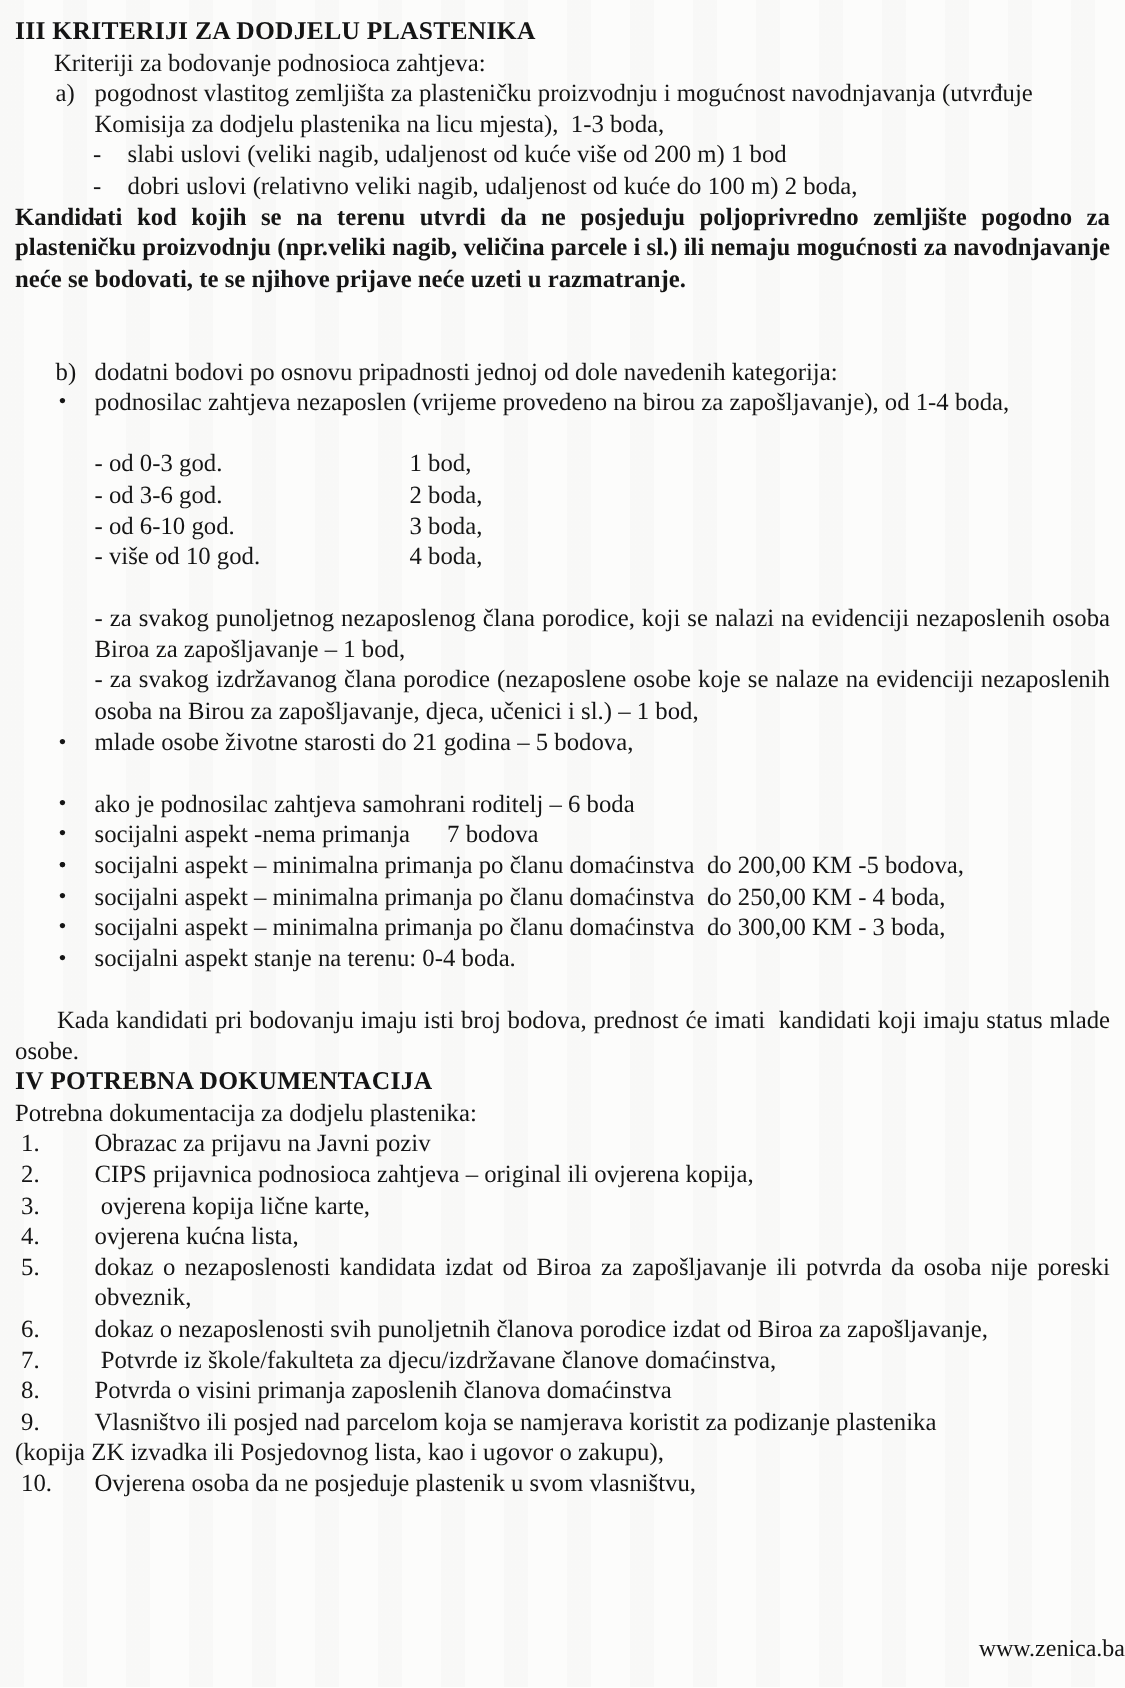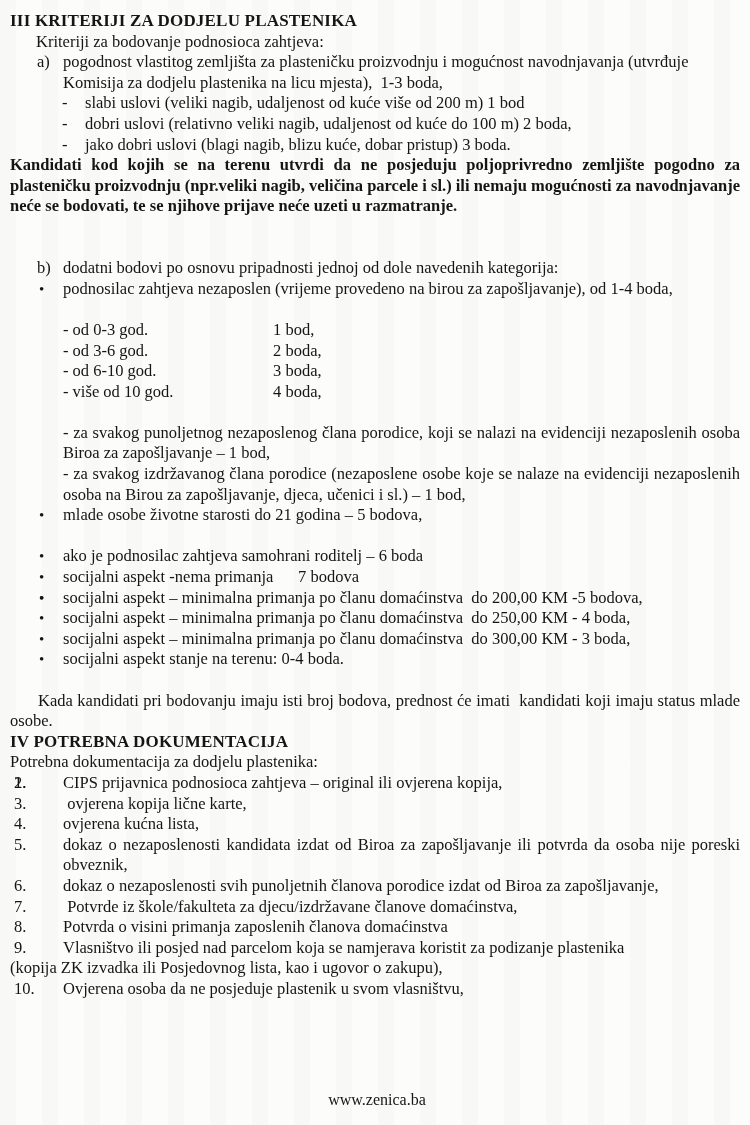--- a/index.html
+++ b/index.html
@@ -48,21 +48,21 @@
   .yrow { margin-left: 53px; display: flex; }
   .yrow .ylabel { width: 210px; flex: 0 0 210px; }
   .tie { text-indent: 28px; text-align: justify; }
   .nowrap { white-space: nowrap; }
   .sp1 { height: 20.6px; }
   .sp2 { height: 41.2px; }
   .footer {
     position: absolute;
     left: 4px; right: 0;
     top: 1090px;
-    text-align: center;
+    text-align: right;
     font-size: 16px;
   }
 </style>
 </head>
 <body>
 
 <div class="page">
 
   <div class="h3">III KRITERIJI ZA DODJELU PLASTENIKA</div>
   <div class="ind1">Kriteriji za bodovanje podnosioca zahtjeva:</div>
@@ -75,21 +75,20 @@
   <div class="hang dash-item nowrap">
     <span class="marker">-</span>
     <span>slabi uslovi (veliki nagib, udaljenost od kuće više od 200 m) 1 bod</span>
   </div>
   <div class="hang dash-item nowrap">
     <span class="marker">-</span>
     <span>dobri uslovi (relativno veliki nagib, udaljenost od kuće do 100 m) 2 boda,</span>
   </div>
   <div class="hang dash-item nowrap">
     <span class="marker">-</span>
-    <span>jako dobri uslovi (blagi nagib, blizu kuće, dobar pristup) 3 boda.</span>
   </div>
 
   <div class="warning">Kandidati kod kojih se na terenu utvrdi da ne posjeduju poljoprivredno zemljište pogodno za plasteničku proizvodnju (npr.veliki nagib, veličina parcele i sl.) ili nemaju mogućnosti za navodnjavanje neće se bodovati, te se njihove prijave neće uzeti u razmatranje.</div>
 
   <div class="sp2"></div>
 
   <div class="hang">
     <span class="marker">b)</span>
     <span>dodatni bodovi po osnovu pripadnosti jednoj od dole navedenih kategorija:</span>
   </div>
@@ -160,20 +159,21 @@
 
   <div class="sp1"></div>
 
   <div class="tie">Kada kandidati pri bodovanju imaju isti broj bodova, prednost će imati&nbsp; kandidati koji imaju status mlade osobe.</div>
 
   <div class="h4">IV POTREBNA DOKUMENTACIJA</div>
   <div>Potrebna dokumentacija za dodjelu plastenika:</div>
 
   <div class="hang num-item nowrap">
     <span class="marker">1.</span>
+    <span>Obrazac za prijavu na Javni poziv</span>
   </div>
   <div class="hang num-item nowrap">
     <span class="marker">2.</span>
     <span>CIPS prijavnica podnosioca zahtjeva – original ili ovjerena kopija,</span>
   </div>
   <div class="hang num-item nowrap">
     <span class="marker">3.</span>
     <span>&nbsp;ovjerena kopija lične karte,</span>
   </div>
   <div class="hang num-item nowrap">

